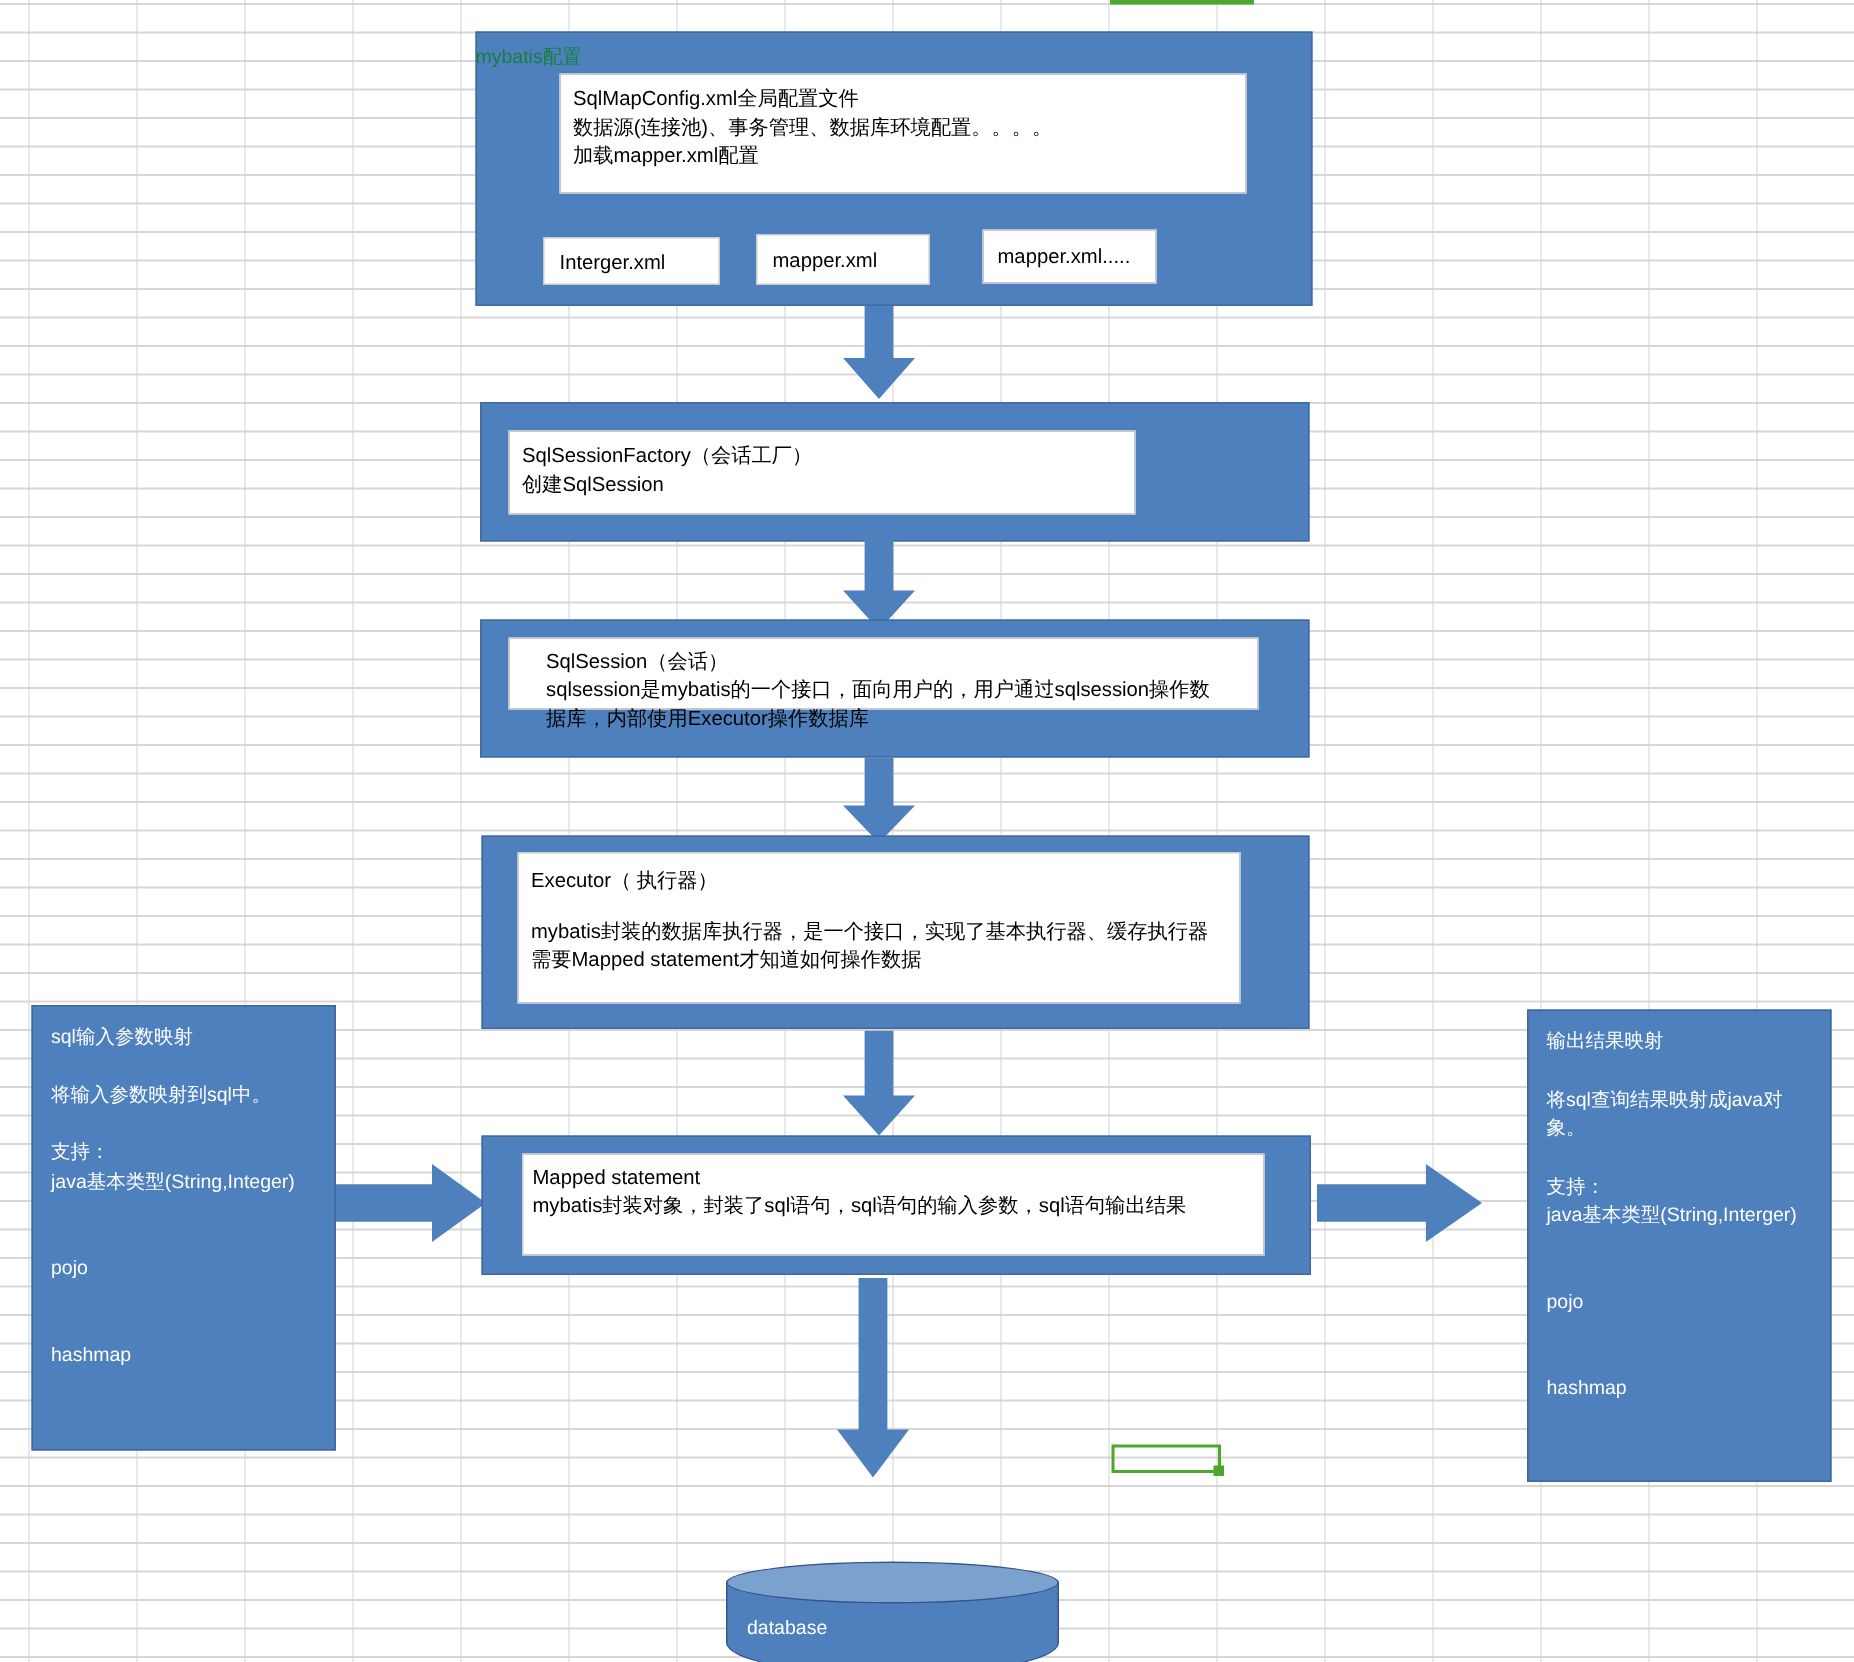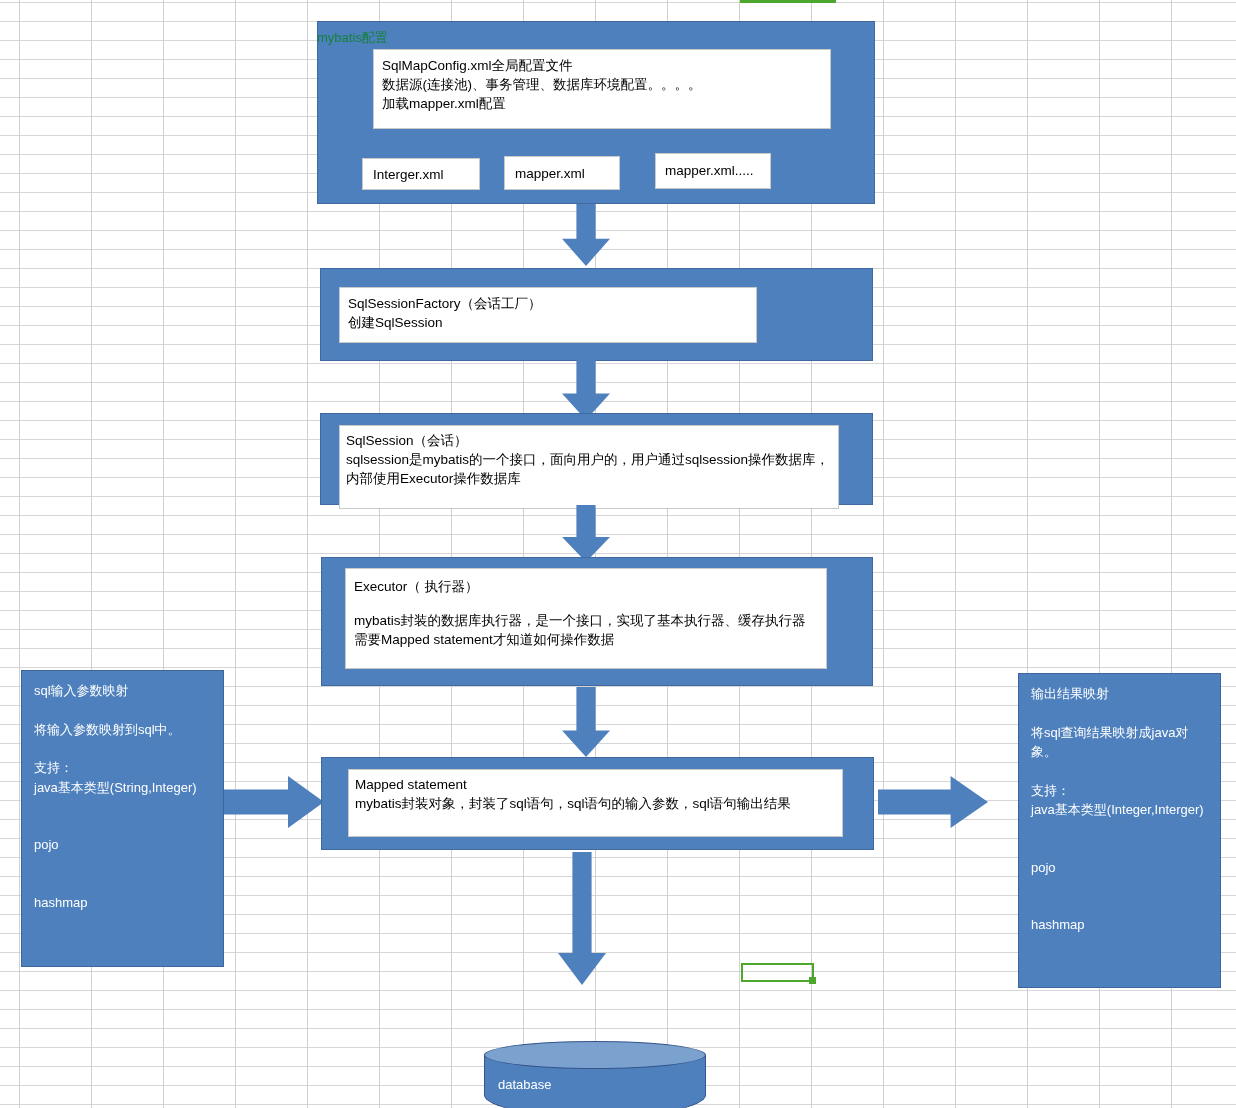--- a/index.html
+++ b/index.html
@@ -142,21 +142,21 @@
               clip-path:polygon(30% 0%,70% 0%,70% 56%,100% 56%,50% 100%,0% 56%,30% 56%);"></div>
 
   <div class="bluebox" style="left:320px;top:268px;width:553px;height:93px;"></div>
   <div class="whitebox txt" style="left:339px;top:287px;width:418px;height:56px;font-size:13.5px;padding:6px 8px;">SqlSessionFactory（会话工厂）
 创建SqlSession</div>
 
   <div class="arrow-down" style="left:562px;top:360px;width:48px;height:60px;
               clip-path:polygon(30% 0%,70% 0%,70% 56%,100% 56%,50% 100%,0% 56%,30% 56%);"></div>
 
   <div class="bluebox" style="left:320px;top:413px;width:553px;height:92px;"></div>
-  <div class="whitebox txt" style="left:339px;top:425px;width:500px;height:84px;font-size:13.5px;padding:5px 6px;">SqlSession（会话）
+  <div class="whitebox txt" style="left:339px;top:425px;width:500px;height:48px;font-size:13.5px;padding:5px 24px;">SqlSession（会话）
 sqlsession是mybatis的一个接口，面向用户的，用户通过sqlsession操作数据库，内部使用Executor操作数据库</div>
 
   <div class="arrow-down" style="left:562px;top:505px;width:48px;height:57px;
               clip-path:polygon(30% 0%,70% 0%,70% 56%,100% 56%,50% 100%,0% 56%,30% 56%);"></div>
 
   <div class="bluebox" style="left:321px;top:557px;width:552px;height:129px;"></div>
   <div class="whitebox" style="left:345px;top:568px;width:482px;height:101px;font-size:13.5px;padding:8px 8px;">
     <div class="txt" style="margin-bottom:15px;">Executor（ 执行器）</div>
     <div class="txt">mybatis封装的数据库执行器，是一个接口，实现了基本执行器、缓存执行器
 需要Mapped statement才知道如何操作数据</div>
@@ -181,21 +181,21 @@
   <div class="whitebox txt" style="left:348px;top:769px;width:495px;height:68px;font-size:13.5px;padding:5px 6px;">Mapped statement
 mybatis封装对象，封装了sql语句，sql语句的输入参数，sql语句输出结果</div>
 
   <div class="arrow-right" style="left:878px;top:776px;width:110px;height:52px;
               clip-path:polygon(0% 26%,66% 26%,66% 0%,100% 50%,66% 100%,66% 74%,0% 74%);"></div>
 
   <div class="side-panel" style="left:1018px;top:673px;width:203px;height:315px;">
     <p>输出结果映射</p>
     <p>将sql查询结果映射成java对象。</p>
     <p class="tight">支持：</p>
-    <p style="margin-bottom:38px;">java基本类型(Integer,Interger)</p>
+    <p style="margin-bottom:38px;">java基本类型(String,Interger)</p>
     <p style="margin-bottom:38px;">pojo</p>
     <p class="tight">hashmap</p>
   </div>
 
   <div class="arrow-down" style="left:558px;top:852px;width:48px;height:133px;
               clip-path:polygon(30% 0%,70% 0%,70% 76%,100% 76%,50% 100%,0% 76%,30% 76%);"></div>
 
   <div class="cellsel" style="left:741px;top:963px;width:73px;height:19px;">
     <div class="handle"></div>
   </div>

